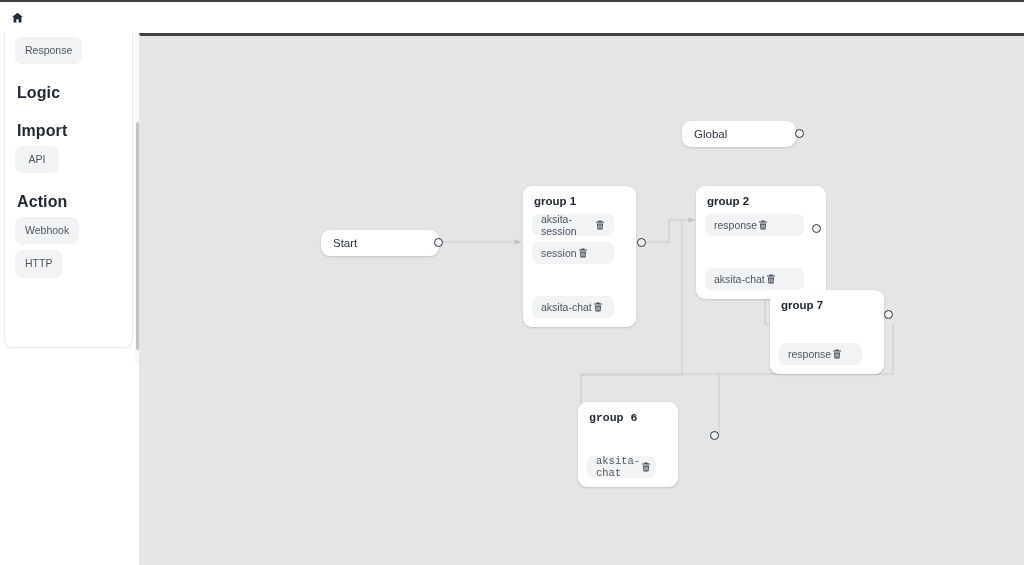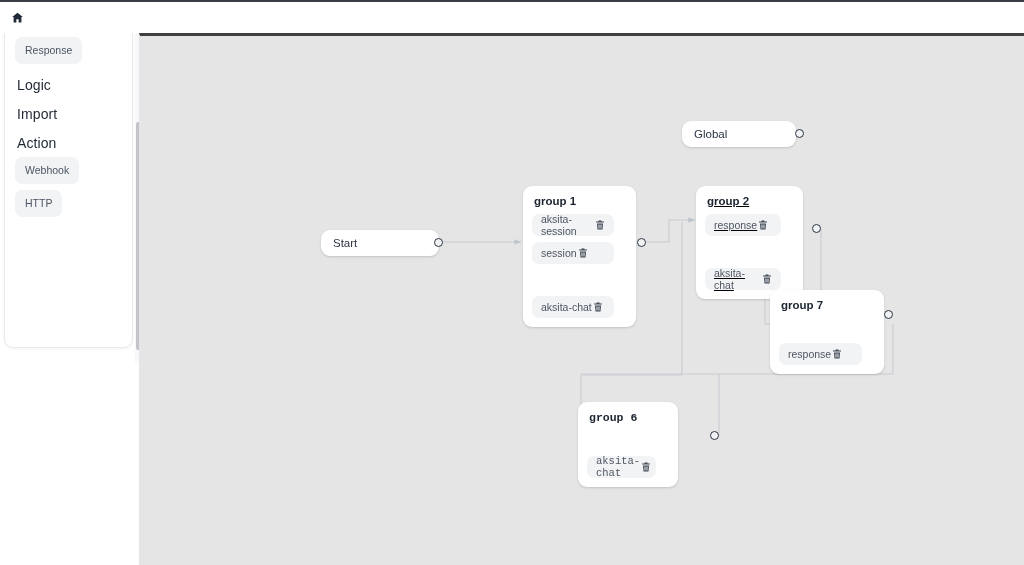--- a/index.html
+++ b/index.html
@@ -43,22 +43,22 @@
     position: absolute; left: 4px; top: 0px; width: 129px; height: 315px;
     background: #ffffff;
     border: 1px solid #e8eaed;
     border-top: none;
     border-radius: 0 0 9px 9px;
     box-shadow: 0 1px 3px rgba(16,24,40,.05);
     padding: 0 10px;
     overflow: hidden;
   }
   .sect-title {
-    font-size: 14px; font-weight: 400; color: #1f2733;
-    margin: 13px 0 6px 2px; letter-spacing: .1px;
+    font-size: 16px; font-weight: 700; color: #1f2733;
+    margin: 20px 0 6px 2px; letter-spacing: .1px;
   }
   .chips { display: flex; flex-wrap: wrap; gap: 6px; }
   .chip {
     background: #f2f3f5; border-radius: 7px;
     font-size: 10.5px; color: #4b5563;
     padding: 6px 9px; min-height: 20px;
     display: flex; align-items: center; justify-content: center;
     text-align: center; line-height: 1.25;
     cursor: pointer; user-select: none;
     border: 1px solid transparent;
@@ -126,20 +126,23 @@
   <div class="sidebar-wrap">
     <div class="sidebar-card">
 
       <div class="chips chip-top" style="margin-top:4px;">
         <div class="chip">Response</div>
       </div>
 
       <div class="sect-title">Logic</div>
 
       <div class="sect-title">Import</div>
+      <div class="chips">
+        <div class="chip" style="width:44px;">API</div>
+      </div>
 
       <div class="sect-title">Action</div>
       <div class="chips">
         <div class="chip">Webhook</div>
         <div class="chip">HTTP</div>
       </div>
 
     </div>
 
     <div class="sb-scrollbar"></div>
@@ -196,21 +199,21 @@
       </div>
       <div class="group-item">
         <span>aksita-chat</span>
         <svg class="trash" viewBox="0 0 24 24">
           <path d="M9 3h6v2h5v2H4V5h5V3zm-3 6h12l-1 12H7L6 9zm3 2v8h2v-8H9zm4 0v8h2v-8h-2z" fill="#3f4854"></path>
         </svg>
       </div>
     </div>
     <div class="port" style="left:497px; top:202px;"></div>
 
-    <div class="node group-node" style="left:556px; top:150px; width:107px;text-decoration:underline;">
+    <div class="node group-node" style="left:556px; top:150px; width:130px;">
       <div class="group-title">group 2</div>
       <div class="group-item">
         <span>response</span>
         <svg class="trash" viewBox="0 0 24 24">
           <path d="M9 3h6v2h5v2H4V5h5V3zm-3 6h12l-1 12H7L6 9zm3 2v8h2v-8H9zm4 0v8h2v-8h-2z" fill="#3f4854"></path>
         </svg>
       </div>
       <div class="group-item">
         <span>aksita-chat</span>
         <svg class="trash" viewBox="0 0 24 24">

